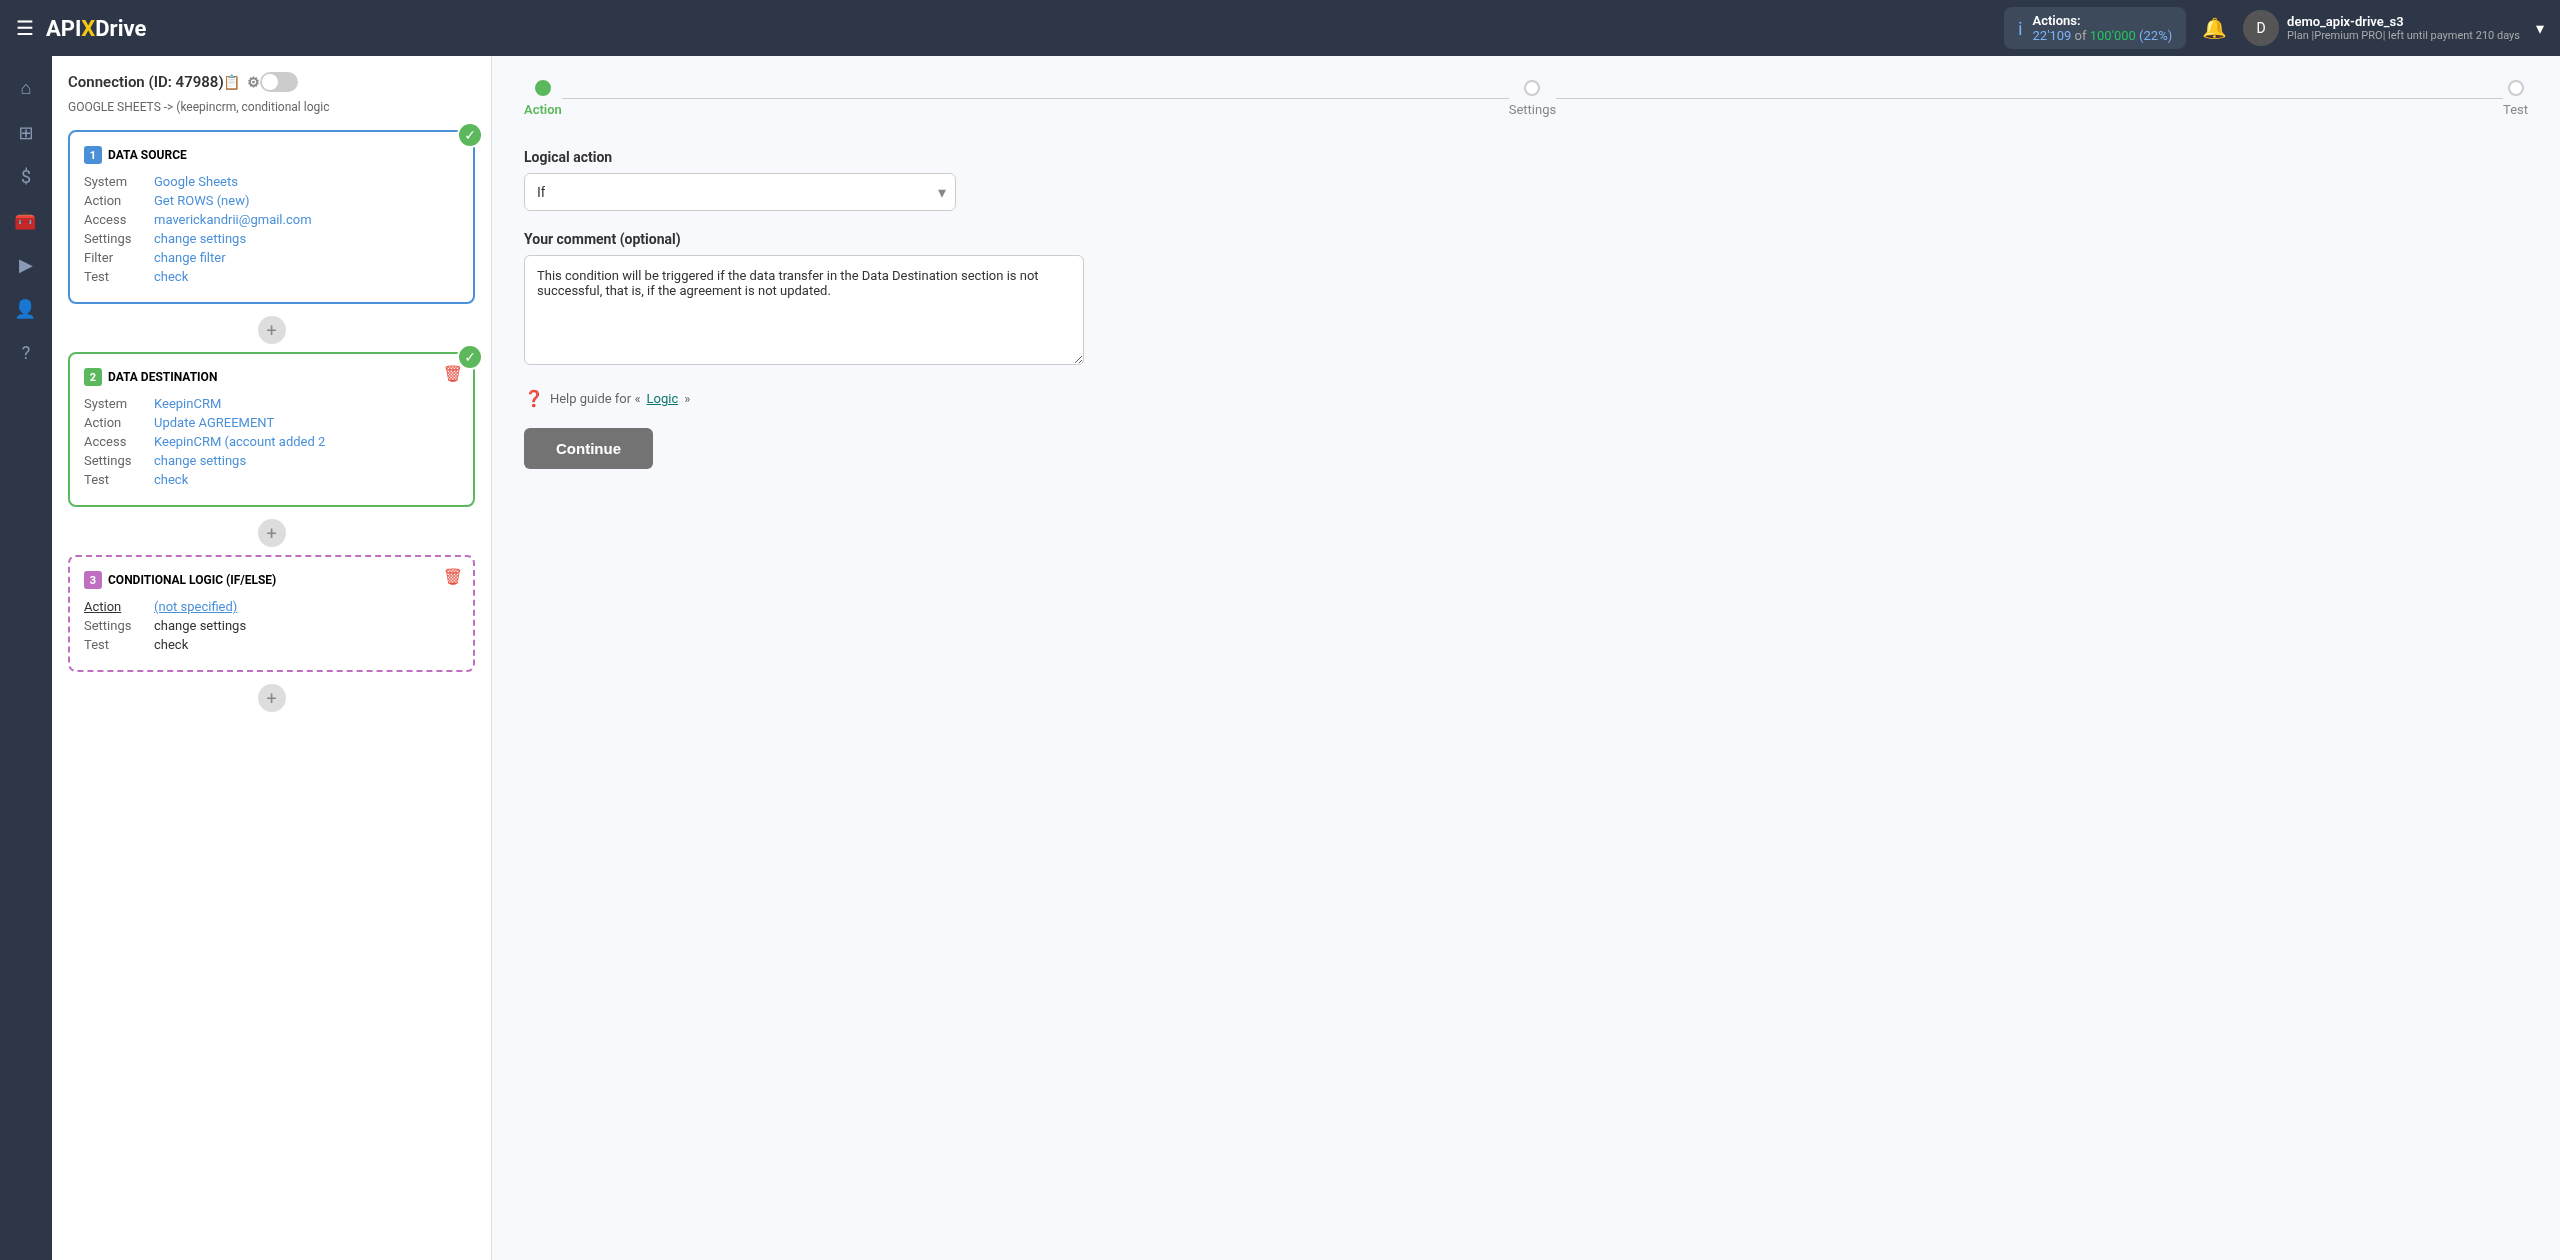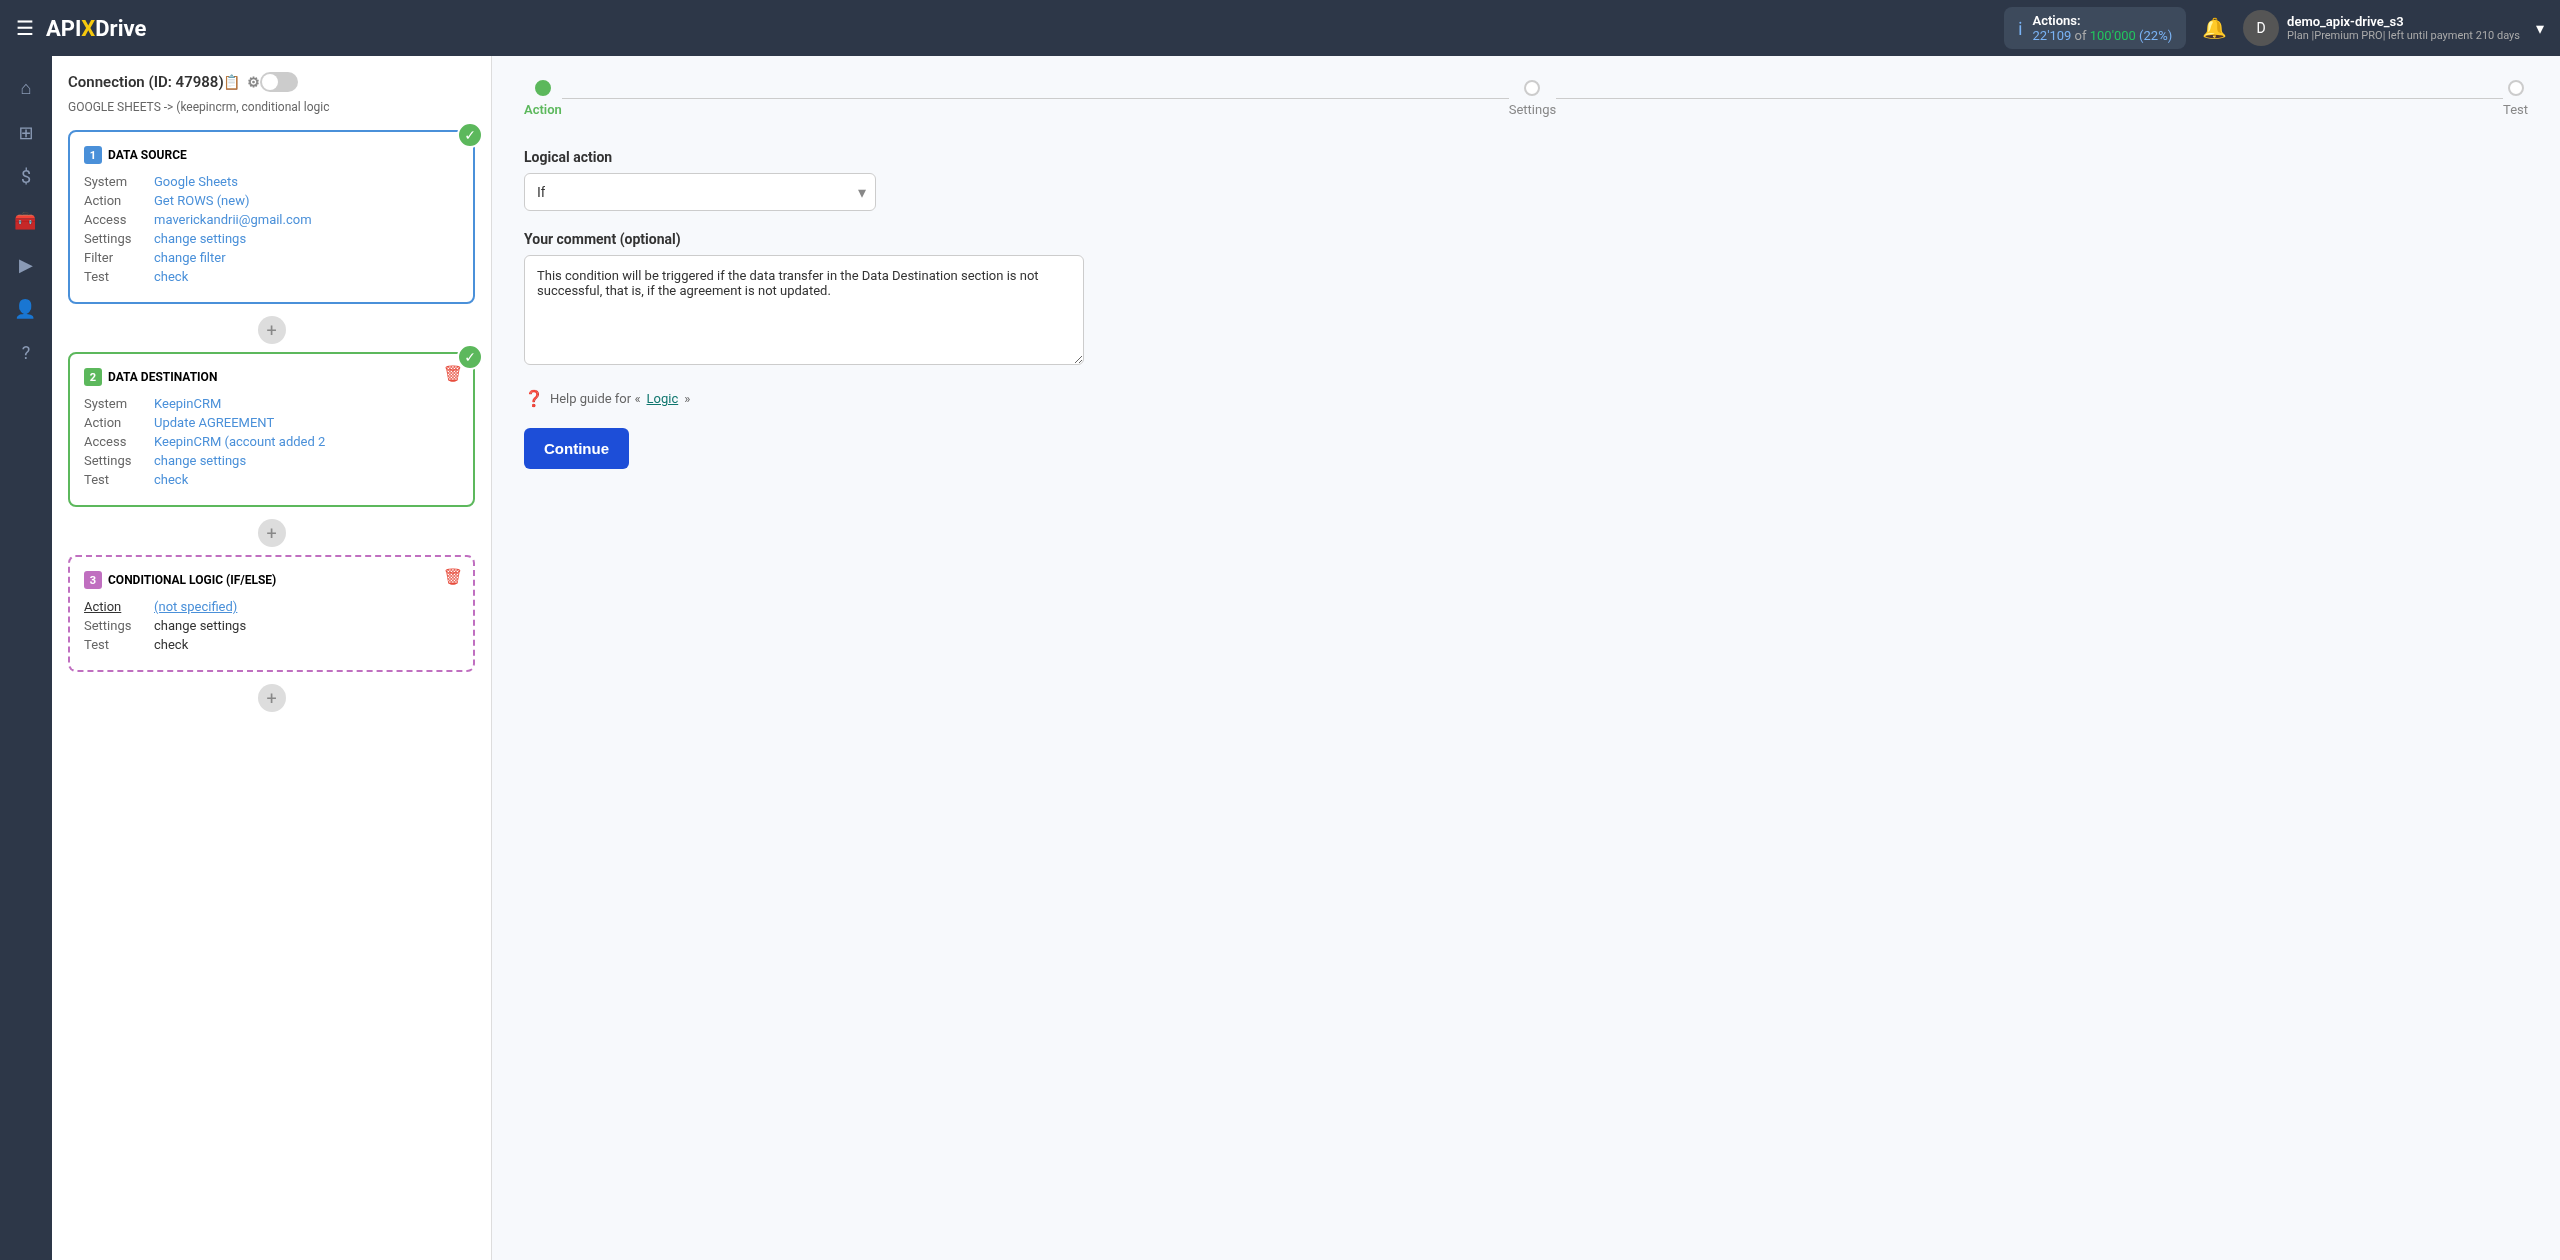--- a/index.html
+++ b/index.html
@@ -123,43 +123,43 @@
     }
     .step-circle.active { background: #5cb85c; border-color: #5cb85c; }
     .step-label { font-size: 13px; color: #888; }
     .step-label.active { color: #5cb85c; font-weight: 600; }
     .step-line { flex: 1; height: 1px; background: #ccc; }
 
     
     .form-label { font-size: 14px; font-weight: 700; color: #333; margin-bottom: 8px; }
     .form-group { margin-bottom: 20px; }
 
-    .select-wrapper { position: relative; width: 352px; }
+    .select-wrapper { position: relative; width: 432px; }
     .select-field {
       width: 100%; padding: 10px 36px 10px 12px; border: 1px solid #ccc; border-radius: 6px;
       font-size: 14px; color: #333; background: #fff; appearance: none; cursor: pointer;
     }
     .select-arrow {
       position: absolute; right: 10px; top: 50%; transform: translateY(-50%);
       color: #888; pointer-events: none;
     }
 
     .comment-box {
       width: 100%; max-width: 560px; min-height: 110px; border: 1px solid #ccc;
       border-radius: 6px; padding: 12px; font-size: 13px; color: #333;
       resize: vertical; background: #fff; font-family: inherit;
     }
 
     .help-row { display: flex; align-items: center; gap: 6px; font-size: 13px; color: #666; margin-bottom: 20px; }
     .help-row .q-icon { color: #4a90d9; font-size: 16px; }
     .help-row a { color: #0f766e; font-weight: 400; text-align: center; }
 
     .continue-btn {
-      background: #1d4ed8; color: #fff; border: none; border-radius: 6px;
-      padding: 12px 20px; font-size: 15px; font-weight: 600; cursor: pointer;
+      background: #737373; color: #fff; border: none; border-radius: 6px;
+      padding: 12px 32px; font-size: 15px; font-weight: 600; cursor: pointer;
     }
   </style>
 </head>
 <body>
 
 <nav class="topnav">
   <span class="topnav-menu-icon">☰</span>
   <div class="logo">
     <span>API</span>
       <span style="color:#f6c90e;">X</span>

